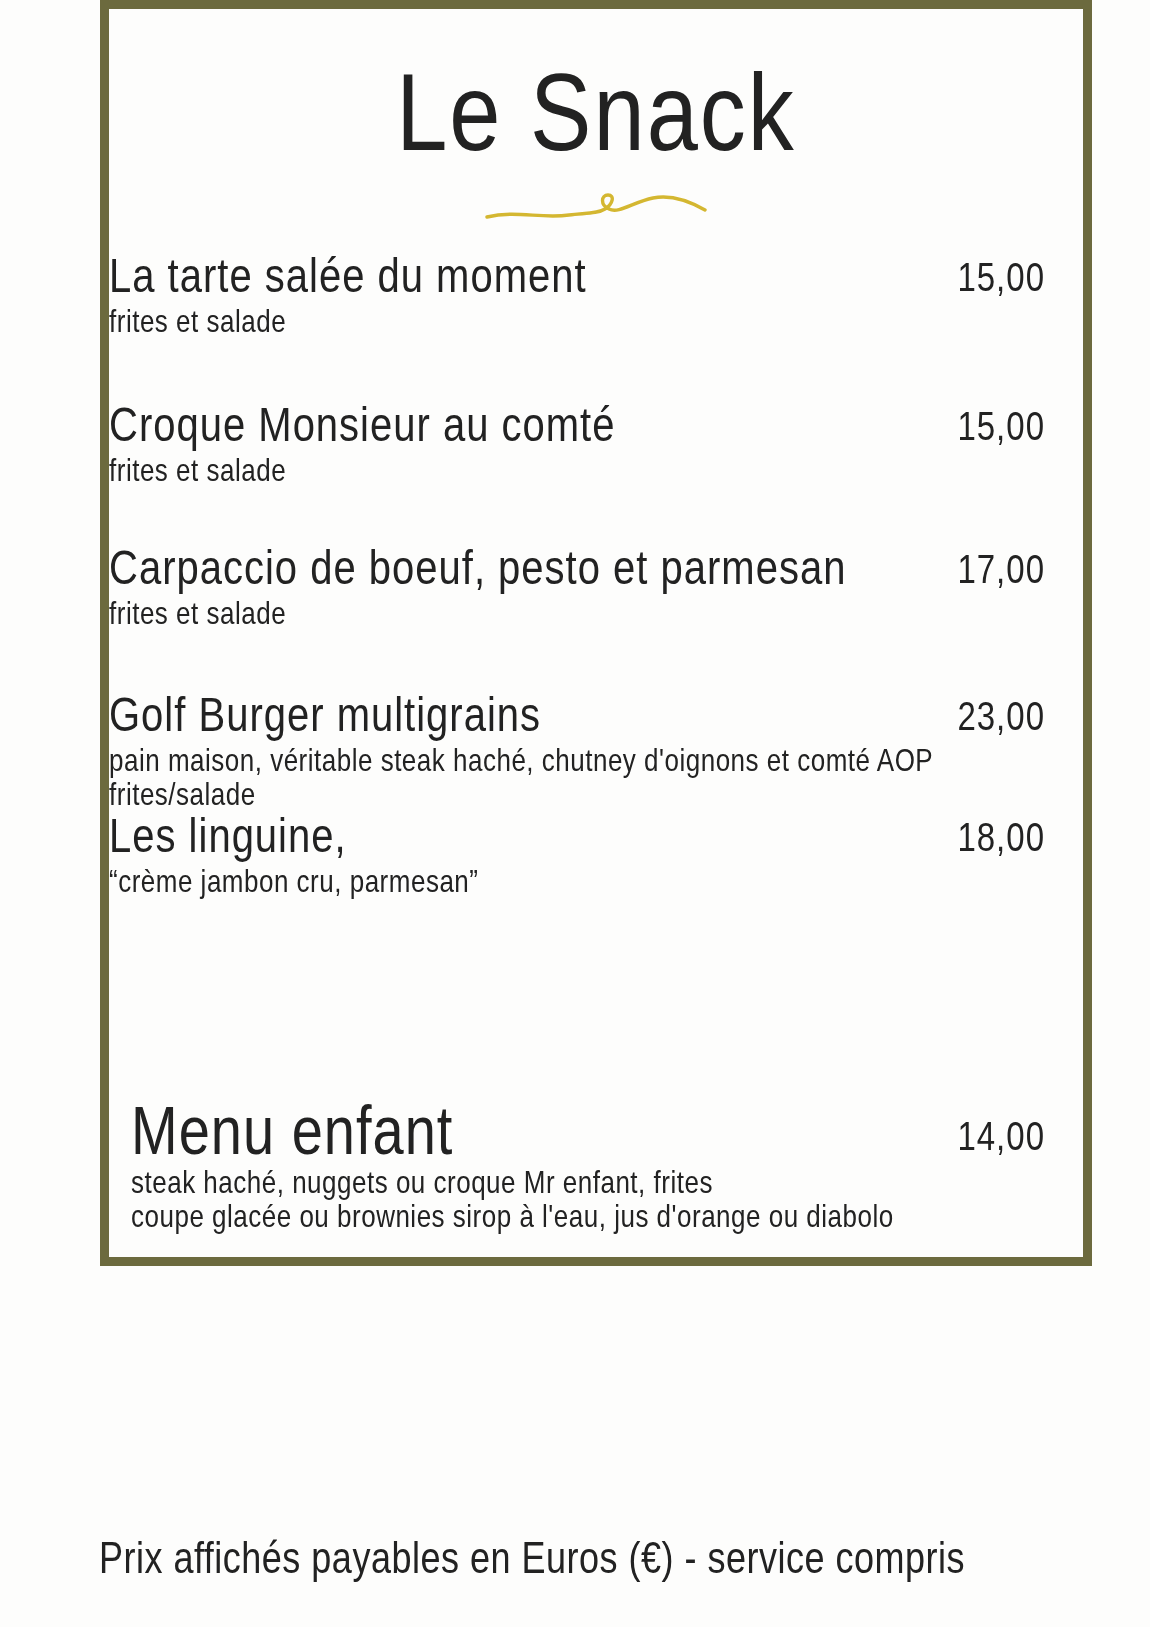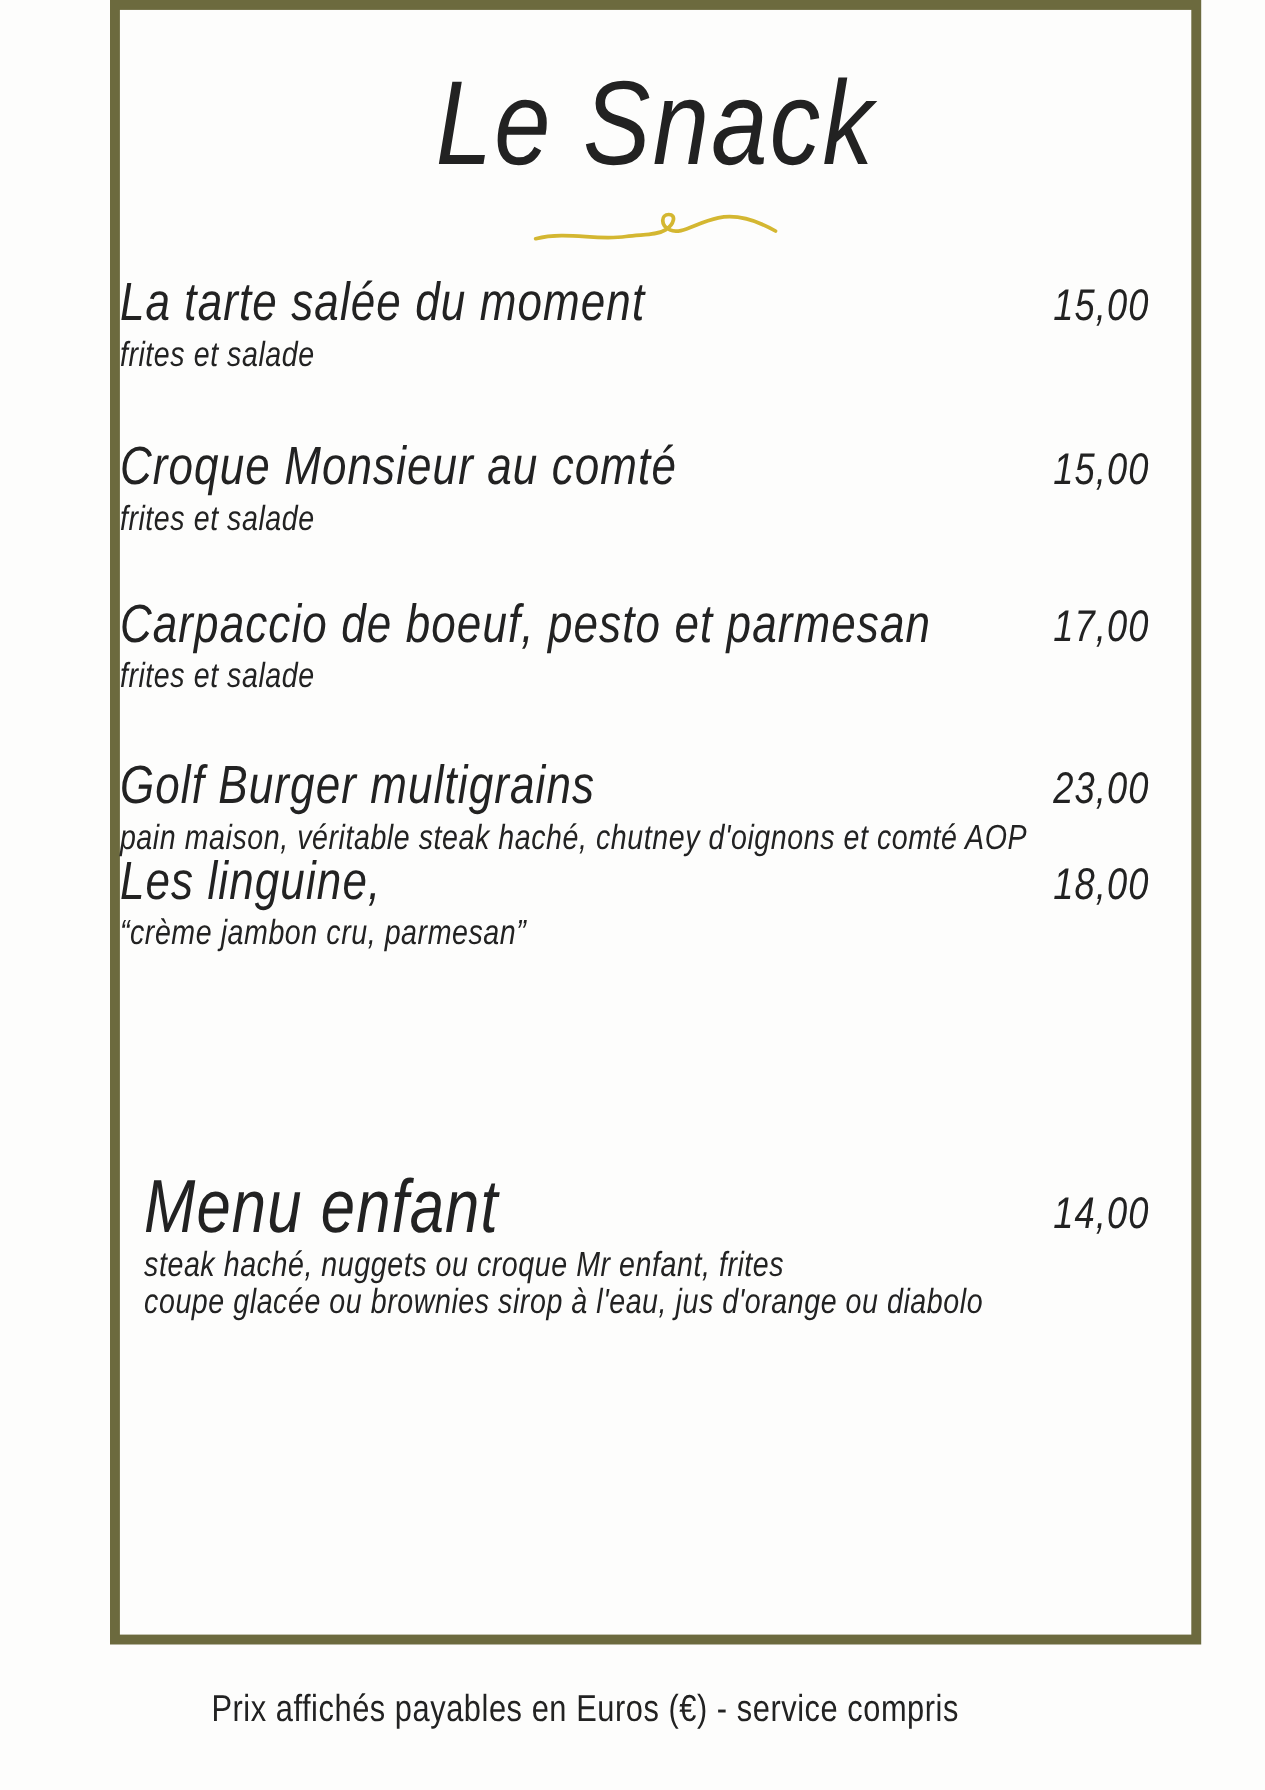--- a/index.html
+++ b/index.html
@@ -17,24 +17,23 @@
   .tall{
     display:inline-block;
     transform:scaleY(1.22);
     transform-origin:50% 55%;
   }
   .frame{
     position:absolute;
     left:100px;
     top:0;
     width:992px;
-    height:1495px;
+    height:1266px;
     border:9px solid var(--border);
     background:var(--paper);
-    font-style:italic;
   }
   .menu-title{
     margin-top:58px;
     text-align:center;
     font-size:92px;
     line-height:1;
     letter-spacing:2px;
     font-weight:400;
   }
   .menu-title .tall{transform:scaleY(1.18);}
@@ -77,21 +76,21 @@
     font-size:33px;
     letter-spacing:1px;
   }
   .menu-item.large .item-price{top:18px;}
   .footer-note{
     position:absolute;
     left:0;
     top:1538px;
     width:1064px;
     text-align:center;
-    font-size:28px;
+    font-size:36px;
     letter-spacing:0.5px;
   }
 </style>
 </head>
 <body>
 
 <div class="frame">
   <div class="menu-title">
     <span class="tall">Le Snack</span>
   </div>
@@ -127,20 +126,21 @@
           <div><span class="tall">frites et salade</span></div>
         </div>
         <span class="item-price tall">17,00</span>
       </div>
       <div class="menu-item">
         <div class="item-title">
           <div><span class="tall">Golf Burger multigrains</span></div>
         </div>
         <div class="item-desc">
           <div><span class="tall">pain maison, véritable steak haché, chutney d'oignons et comté AOP</span></div>
+          <div><span class="tall">frites/salade</span></div>
         </div>
         <span class="item-price tall">23,00</span>
       </div>
       <div class="menu-item">
         <div class="item-title">
           <div><span class="tall">Les linguine,</span></div>
         </div>
         <div class="item-desc">
           <div><span class="tall">“crème jambon cru, parmesan”</span></div>
         </div>

